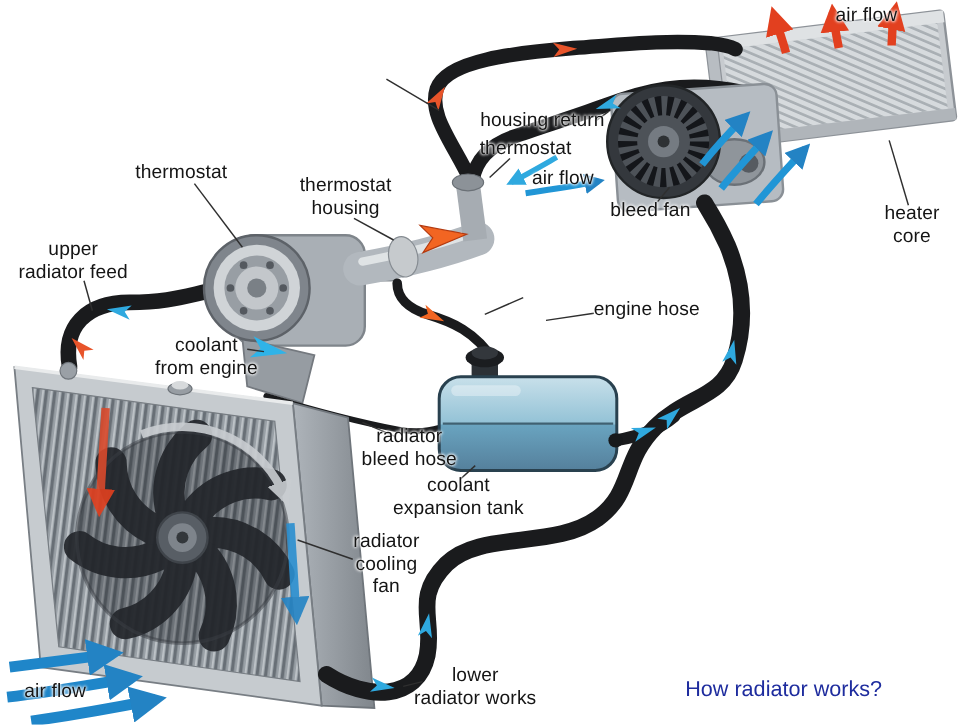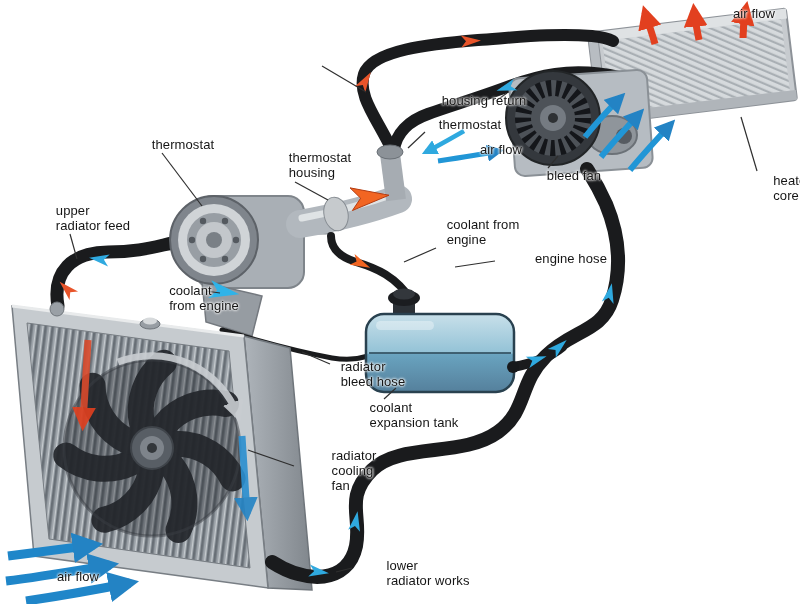--- a/index.html
+++ b/index.html
@@ -4,24 +4,23 @@
 <style>
   * { margin:0; padding:0; box-sizing:border-box; }
   html,body { width:800px; height:604px; background:#ffffff; overflow:hidden; }
   .stage {
     position:relative; width:800px; height:604px; background:#ffffff;
     font-family:"Liberation Sans","DejaVu Sans",sans-serif;
   }
   .stage svg { position:absolute; left:0; top:0; }
   .label {
     position:absolute; transform:translate(-50%,-50%);
-    font-size:13px; line-height:1.16; color:#151515; 
+    font-size:16px; line-height:1.16; color:#151515; text-align:center;
     white-space:pre-line; letter-spacing:.1px;
     text-shadow:0 0 3px #fff,0 0 3px #fff,0 0 2px #fff;
-    margin-left:32px;
   }
   .title {
     position:absolute; left:571px; top:564px;
     font-size:18px; color:#1e2c9e; white-space:nowrap;
   }
 </style>
 </head>
 <body>
 
 <div class="stage">
@@ -242,30 +241,29 @@
 <div class="label" style="left:438px;top:125px">thermostat</div>
 <div class="label" style="left:151px;top:145px">thermostat</div>
 <div class="label" style="left:288px;top:165px">thermostat
 housing</div>
 <div class="label" style="left:469px;top:150px">air flow</div>
 <div class="label" style="left:542px;top:176px">bleed fan</div>
 <div class="label" style="left:760px;top:188px">heater
 core</div>
 <div class="label" style="left:61px;top:218px">upper
 radiator feed</div>
-<div class="label" style="left:451px;top:232px">coolant from
-engine</div>
 <div class="label" style="left:539px;top:259px">engine hose</div>
 <div class="label" style="left:172px;top:298px">coolant
 from engine</div>
 <div class="label" style="left:341px;top:374px">radiator
 bleed hose</div>
 <div class="label" style="left:382px;top:415px">coolant
 expansion tank</div>
 <div class="label" style="left:322px;top:471px">radiator
 cooling
 fan</div>
 <div class="label" style="left:396px;top:573px">lower
 radiator works</div>
 <div class="label" style="left:46px;top:577px">air flow</div>
 
+<div class="title">How radiator works?</div>
 
 </div>
 
 </body></html>

